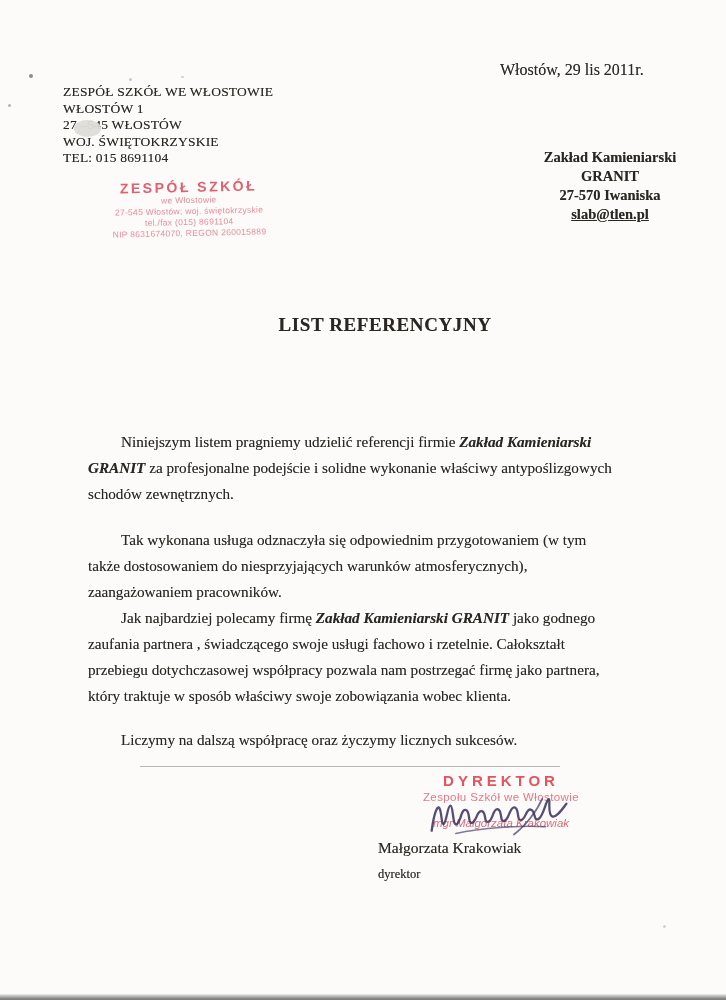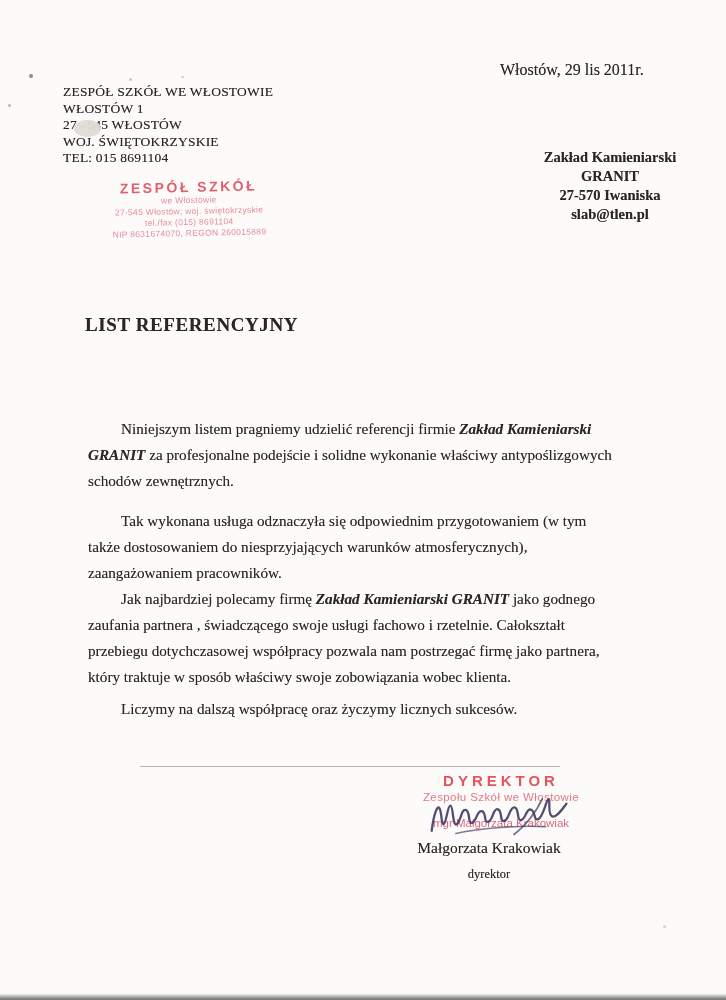--- a/index.html
+++ b/index.html
@@ -12,46 +12,46 @@
   
   .sender{position:absolute;left:63px;top:75px;font-size:13.5px;line-height:16.5px;letter-spacing:.2px;white-space:nowrap;margin-top:9px;}
   .blob{position:absolute;background:#dedcd6;border-radius:50%;opacity:.95;}
   .blob.b1{left:74px;top:120px;width:27px;height:17px;}
 
   
   .date{position:absolute;left:500px;top:61px;font-size:16px;white-space:nowrap;}
 
   
   .recipient{position:absolute;left:503px;top:148px;width:214px;text-align:center;font-weight:700;font-size:14.5px;line-height:19px;white-space:nowrap;}
-  .recipient .email{}
+  .recipient .email{text-decoration:underline;}
 
   
   .stamp-top{position:absolute;left:78px;top:180px;width:222px;text-align:center;transform:rotate(-1.2deg);font-family:"Liberation Sans","DejaVu Sans",sans-serif;}
   .stamp-top .st-title{font-size:14px;font-weight:700;letter-spacing:2.5px;color:#e0606f;line-height:15px;}
   .stamp-top .st-line{font-size:8.5px;line-height:11px;color:#e48e9b;letter-spacing:.3px;white-space:nowrap;}
 
   
-  .title{position:absolute;left:85px;top:314px;width:600px;font-size:19px;font-weight:700;letter-spacing:.6px;white-space:nowrap;}
+  .title{position:absolute;left:85px;top:314px;width:600px;text-align:center;font-size:19px;font-weight:700;letter-spacing:.6px;white-space:nowrap;}
 
   
-  .bodytext{position:absolute;left:88px;top:416px;width:580px;font-size:15.2px;}
+  .bodytext{position:absolute;left:88px;top:429px;width:580px;font-size:15.2px;}
   .bline{height:26px;line-height:26px;white-space:nowrap;}
   .ind{padding-left:33px;}
-  .gap14{margin-top:14px;}
-  .gap6{margin-top:6px;}
+  .gap14{margin-top:20px;}
+  .gap6{margin-top:18px;}
   .bi{font-weight:700;font-style:italic;}
 
   
   .rule{position:absolute;left:140px;top:766px;width:420px;border-top:1px solid #b8b6b3;}
   .sig-stamp{position:absolute;left:388px;top:772px;width:226px;text-align:center;font-family:"Liberation Sans","DejaVu Sans",sans-serif;}
   .sig-stamp .role{font-size:15px;font-weight:700;letter-spacing:4px;color:#e25560;line-height:18px;}
   .sig-stamp .org{font-size:11.5px;color:#e07a88;line-height:15px;letter-spacing:.4px;white-space:nowrap;}
-  .sig-stamp .mgr{font-size:11.5px;color:#d96b7c;line-height:14px;margin-top:11px;white-space:nowrap;}
+  .sig-stamp .mgr{font-size:11.5px;font-style:italic;color:#d96b7c;line-height:14px;margin-top:11px;white-space:nowrap;}
   .signature-svg{position:absolute;left:425px;top:793px;width:155px;height:46px;transform:rotate(-3deg);}
-  .typed{position:absolute;left:378px;top:838px;width:222px;text-align:center;}
+  .typed{position:absolute;left:378px;top:838px;width:222px;text-align:left;}
   .typed .name{font-size:15.5px;line-height:20px;white-space:nowrap;}
   .typed .trole{font-size:12.5px;line-height:16px;margin-top:8px;}
 
   
   .bottom-edge{position:absolute;left:0;bottom:0;width:726px;height:6px;background:linear-gradient(to bottom,#efefee,#8d8d8c 70%,#787877);}
   .speck{position:absolute;border-radius:50%;}
   .s1{left:29px;top:74px;width:4px;height:4px;background:#8f8c88;}
   .s2{left:129px;top:78px;width:3px;height:3px;background:#ccc9c4;}
   .s3{left:181px;top:76px;width:3px;height:2px;background:#d2cfca;}
   .s4{left:8px;top:104px;width:3px;height:3px;background:#b7b4af;}

